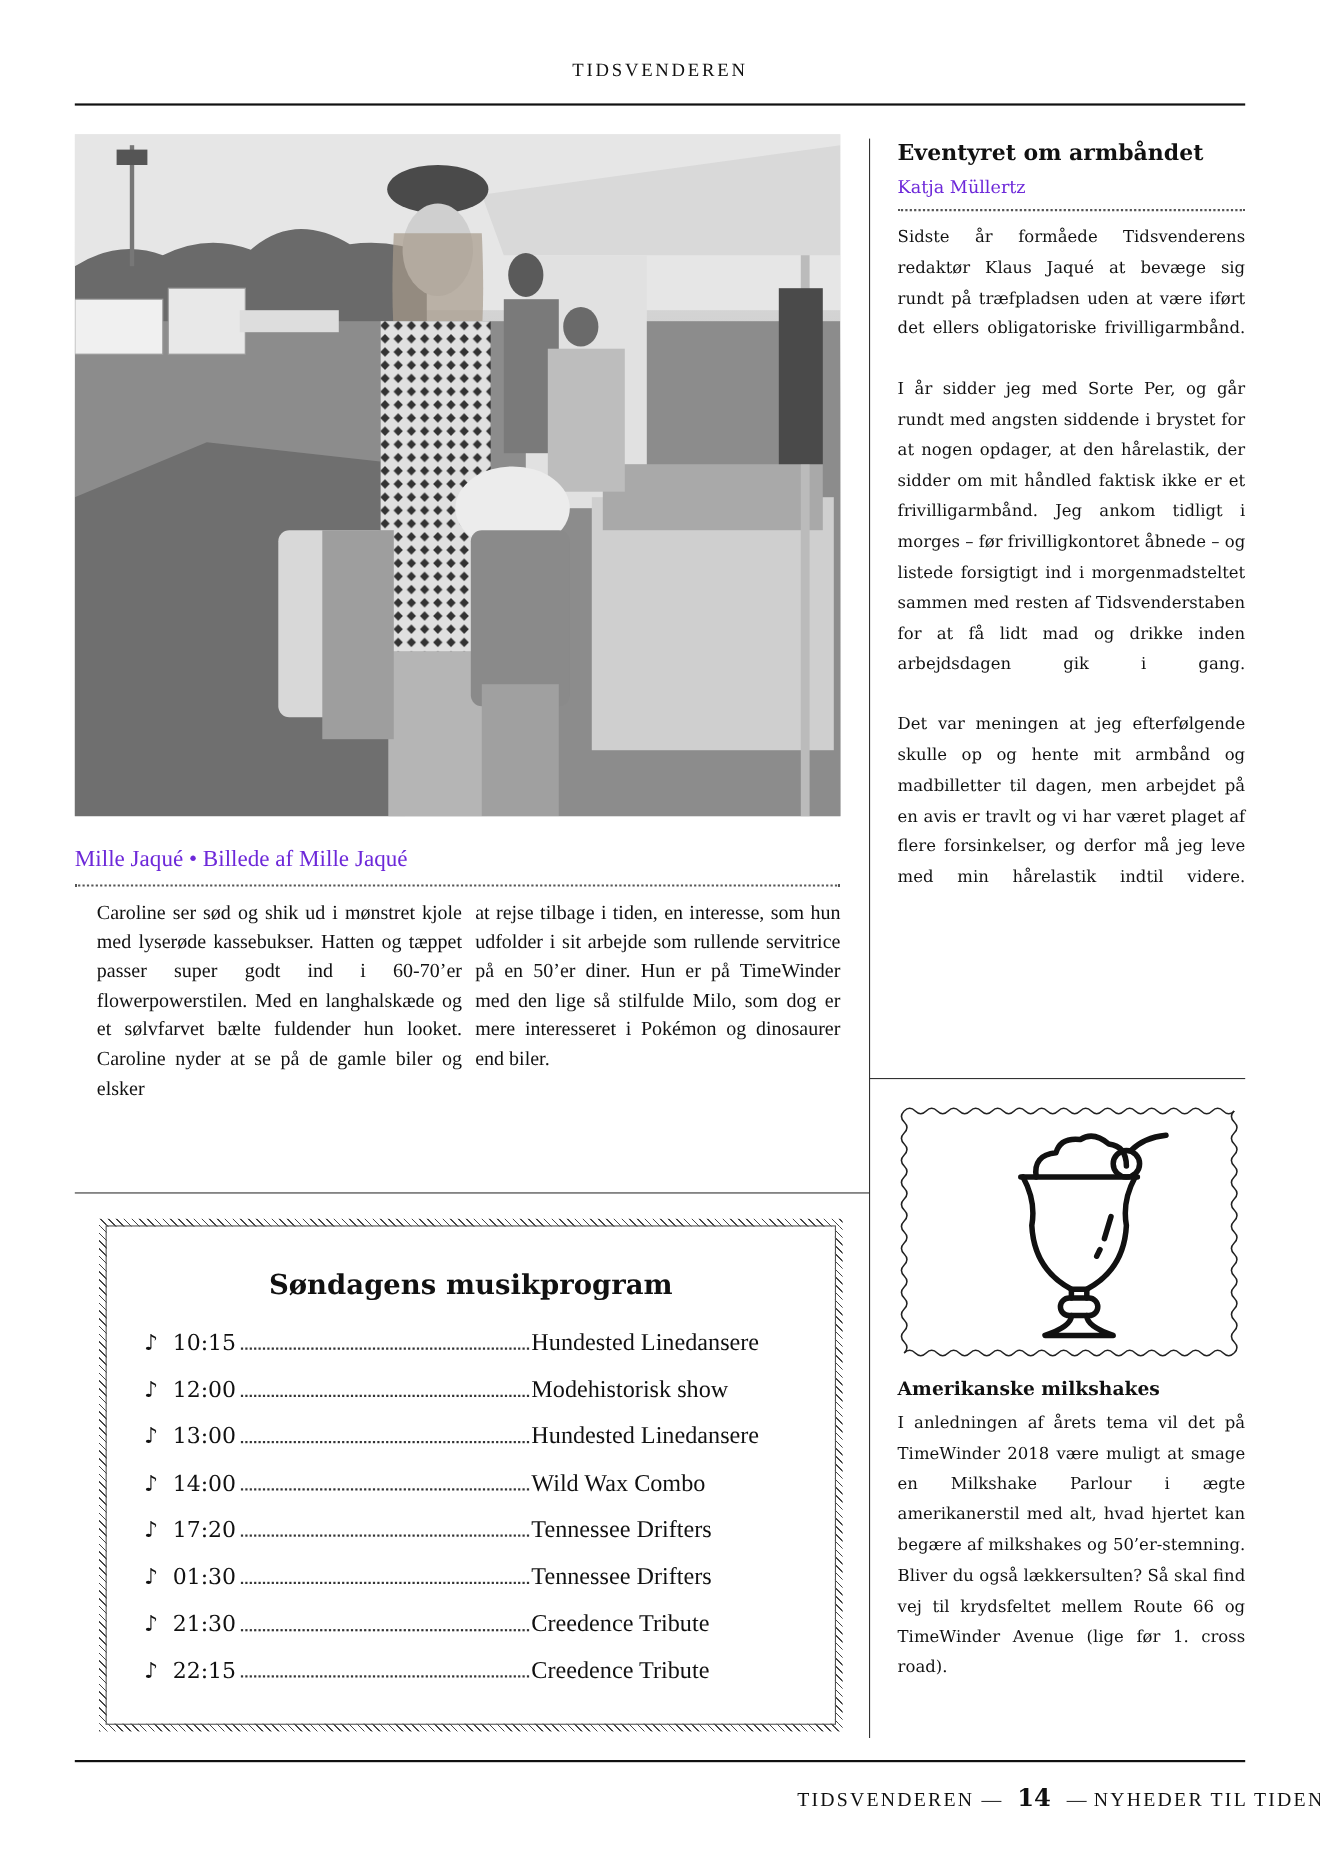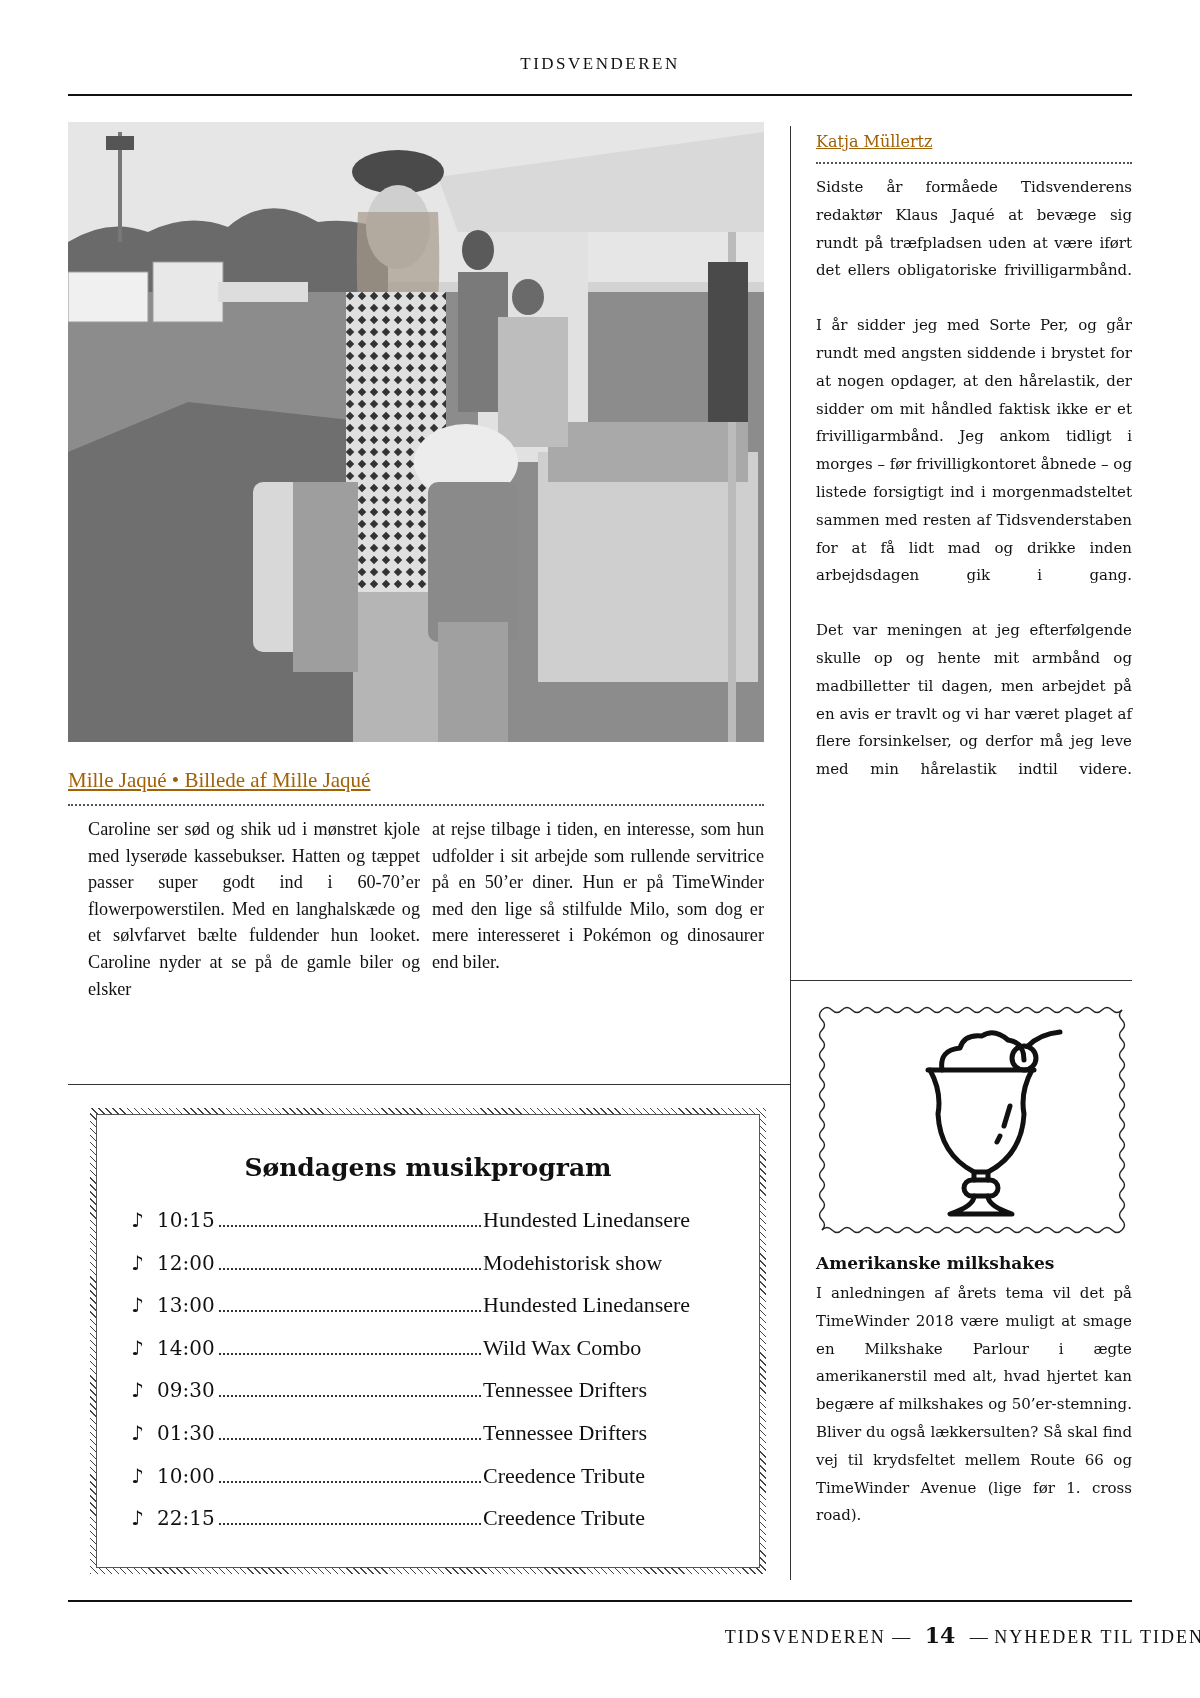--- a/index.html
+++ b/index.html
@@ -12,21 +12,21 @@
 
   .col-sep { position: absolute; left: 790px; top: 126px; width: 1px; height: 1454px; background: #333; }
   .h-sep-left { position: absolute; left: 68px; top: 1084px; width: 722px; height: 1px; background: #333; }
   .h-sep-right { position: absolute; left: 790px; top: 980px; width: 342px; height: 1px; background: #333; }
 
   .photo { position: absolute; left: 68px; top: 122px; width: 696px; height: 620px; overflow: hidden;
     background: linear-gradient(180deg, #e4e4e4 0%, #d2d2d2 28%, #9a9a9a 40%, #7a7a7a 60%, #5d5d5d 100%); }
   .photo svg { position: absolute; left: 0; top: 0; }
 
   .article-title { font-weight: bold; color: #111; }
-  .byline { color: #a16207; text-decoration: underline; }
+  .byline { color: #6d28d9; }
   .dotted { border-bottom: 2px dotted #555; }
 
   
   .mode { position: absolute; left: 68px; top: 762px; width: 696px; }
   .mode .article-title { font-family: "Liberation Serif", serif; font-size: 26px; line-height: 32px; }
   .mode .byline { font-family: "Liberation Serif", serif; font-size: 21px; margin-top: 6px; line-height: 24px; }
   .mode .dotted { margin-top: 12px; }
   .mode .cols { display: flex; justify-content: space-between; margin-top: 10px; margin-left: 20px; }
   .mode .col { width: 332px; font-family: "Liberation Serif", serif; font-size: 18.2px; line-height: 26.6px;
     text-align: justify; }
@@ -134,20 +134,21 @@
 <div class="mode">
   <div class="byline">Mille Jaqué • Billede af Mille Jaqué</div>
   <div class="dotted"></div>
   <div class="cols">
     <p class="col">Caroline ser sød og shik ud i mønstret kjole med lyserøde kassebukser. Hatten og tæppet passer super godt ind i 60-70’er flowerpowerstilen. Med en langhalskæde og et sølvfarvet bælte fuldender hun looket. Caroline nyder at se på de gamle biler og elsker</p>
     <p class="col">at rejse tilbage i tiden, en interesse, som hun udfolder i sit arbejde som rullende servitrice på en 50’er diner. Hun er på TimeWinder med den lige så stilfulde Milo, som dog er mere interesseret i Pokémon og dinosaurer end biler.</p>
   </div>
 </div>
 
 <div class="eventyr">
+  <div class="article-title">Eventyret om armbåndet</div>
   <div class="byline">Katja Müllertz</div>
   <div class="dotted"></div>
   <p class="body-text p1">Sidste år formåede Tidsvenderens redaktør Klaus Jaqué at bevæge sig rundt på træfpladsen uden at være iført det ellers obligatoriske frivilligarmbånd.</p>
   <p class="body-text p2">I år sidder jeg med Sorte Per, og går rundt med angsten siddende i brystet for at nogen opdager, at den hårelastik, der sidder om mit håndled faktisk ikke er et frivilligarmbånd. Jeg ankom tidligt i morges – før frivilligkontoret åbnede – og listede forsigtigt ind i morgenmadsteltet sammen med resten af Tidsvenderstaben for at få lidt mad og drikke inden arbejdsdagen gik i gang.</p>
   <p class="body-text p3">Det var meningen at jeg efterfølgende skulle op og hente mit armbånd og madbilletter til dagen, men arbejdet på en avis er travlt og vi har været plaget af flere forsinkelser, og derfor må jeg leve med min hårelastik indtil videre.</p>
 </div>
 
 <div class="music-box">
   <div class="inner">
     <div class="music-title">Søndagens musikprogram</div>
@@ -171,33 +172,33 @@
         <span class="act">Hundested Linedansere</span>
       </div>
       <div class="sched-row">
         <span class="note">♪</span>
         <span class="time">14:00</span>
         <span class="leader"></span>
         <span class="act">Wild Wax Combo</span>
       </div>
       <div class="sched-row">
         <span class="note">♪</span>
-        <span class="time">09:30</span>
+        <span class="time">17:20</span>
         <span class="leader"></span>
         <span class="act">Tennessee Drifters</span>
       </div>
       <div class="sched-row">
         <span class="note">♪</span>
         <span class="time">01:30</span>
         <span class="leader"></span>
         <span class="act">Tennessee Drifters</span>
       </div>
       <div class="sched-row">
         <span class="note">♪</span>
-        <span class="time">10:00</span>
+        <span class="time">21:30</span>
         <span class="leader"></span>
         <span class="act">Creedence Tribute</span>
       </div>
       <div class="sched-row">
         <span class="note">♪</span>
         <span class="time">22:15</span>
         <span class="leader"></span>
         <span class="act">Creedence Tribute</span>
       </div>
     </div>

